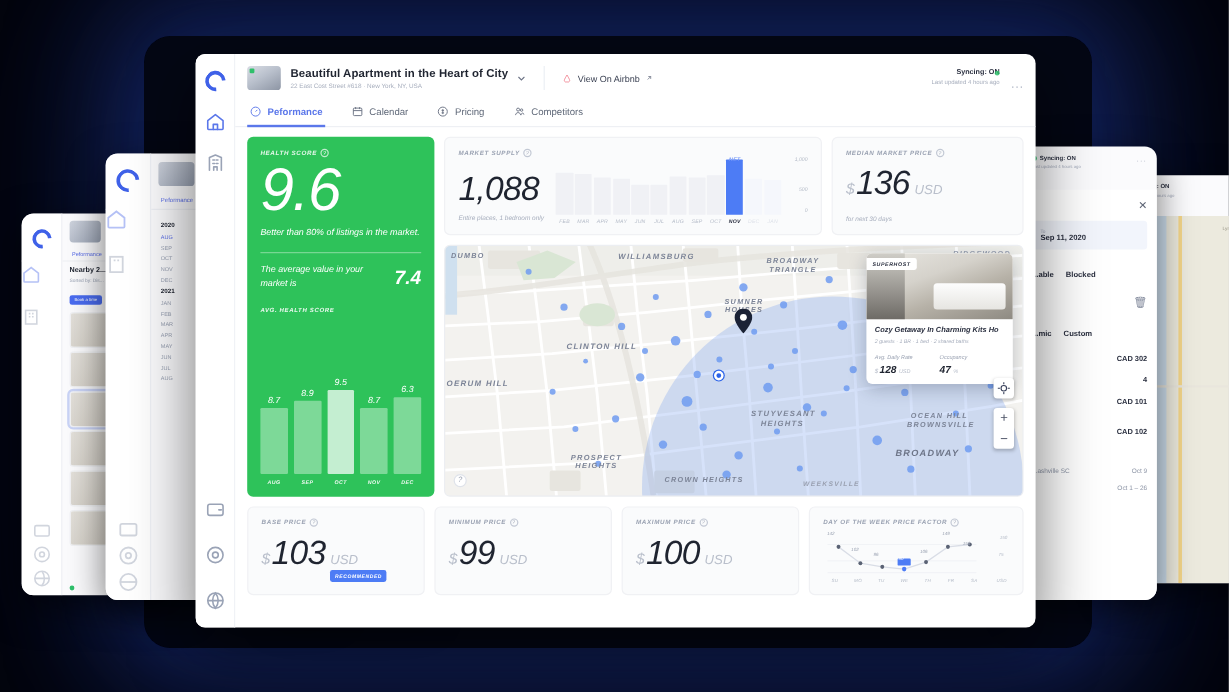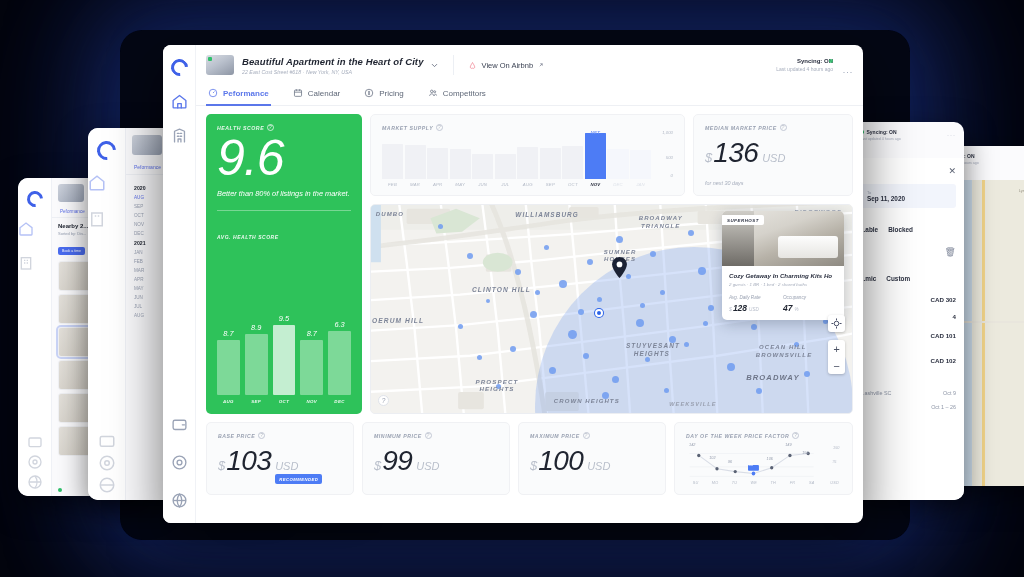--- a/index.html
+++ b/index.html
@@ -93,21 +93,21 @@
   .rail .ic:last-child { margin-bottom:14px; }
 
   .content { flex:1; display:flex; flex-direction:column; min-width:0; }
 
   
   .hdrbar { height:40px; display:flex; align-items:center; padding:0 12px 0 10px; }
   .listing-thumb { width:28px;height:20px;border-radius:3px;position:relative;
     background:linear-gradient(150deg,#d9dde4 0%,#b9c0cc 45%,#8d95a4 100%); flex:0 0 28px;}
   .listing-thumb::after{content:"";position:absolute;left:2px;top:2px;width:4px;height:4px;
     border-radius:1px;background:#2fc06b;}
-  .listing-meta { margin-left:8px;font-style:italic; }
+  .listing-meta { margin-left:8px; }
   .listing-title { font-size:9.5px;color:#1f2430;font-weight:bold;letter-spacing:.1px; }
   .listing-addr { font-size:5.3px;color:#a7aebd;margin-top:2px; }
   .chev { margin-left:6px;color:#6d7histor; }
   .chev svg{ display:block; }
   .divider-v { width:1px;height:20px;background:#eceff4;margin:0 14px; }
   .airbnb-link { display:flex;align-items:center;gap:5px;font-size:7.5px;color:#3c4354; }
   .hdr-right { margin-left:auto; text-align:right; padding-right:18px; position:relative;}
   .sync { display:flex;align-items:center;justify-content:flex-end;gap:4px;
           font-size:6px;color:#2b3040;font-weight:bold; }
   .sync .dot { width:4px;height:4px;border-radius:50%;background:#2fc06b; }
@@ -487,20 +487,24 @@
         <div class="row" style="flex:0 0 auto">
 
           <div class="health" style="height:300px">
             <div class="card-label">
               <span>HEALTH SCORE</span>
               <span class="qmark">?</span>
             </div>
             <div class="big-score">9.6</div>
             <div class="desc">Better than 80% of listings in the market.</div>
             <hr>
+            <div class="avgrow">
+              <div class="t">The average value in your market is</div>
+              <div class="v">7.4</div>
+            </div>
             <div class="avg-label">AVG. HEALTH SCORE</div>
             <div class="bars">
               <div class="bcol">
                 <span class="bval">8.7</span>
                 <div class="bar" style="height:55px"></div>
                 <span class="bmon">AUG</span>
               </div>
               <div class="bcol">
                 <span class="bval">8.9</span>
                 <div class="bar" style="height:61px"></div>
@@ -527,20 +531,24 @@
           <div style="flex:1;display:flex;flex-direction:column;gap:8px;min-width:0">
 
             <div class="row">
 
               <div class="card supply">
                 <div class="card-label">
                   <span>MARKET SUPPLY</span>
                   <span class="qmark">?</span>
                 </div>
                 <div class="supply-body">
+                  <div class="supply-left">
+                    <div class="supply-num">1,088</div>
+                    <div class="supply-sub">Entire places, 1 bedroom only</div>
+                  </div>
                   <div class="supply-chart">
                     <div class="sbars">
                       <div class="sb">
                           <div class="b" style="height:62%"></div>
                           <span class="m">FEB</span>
                         </div>
                       <div class="sb">
                           <div class="b" style="height:61%"></div>
                           <span class="m">MAR</span>
                         </div>

